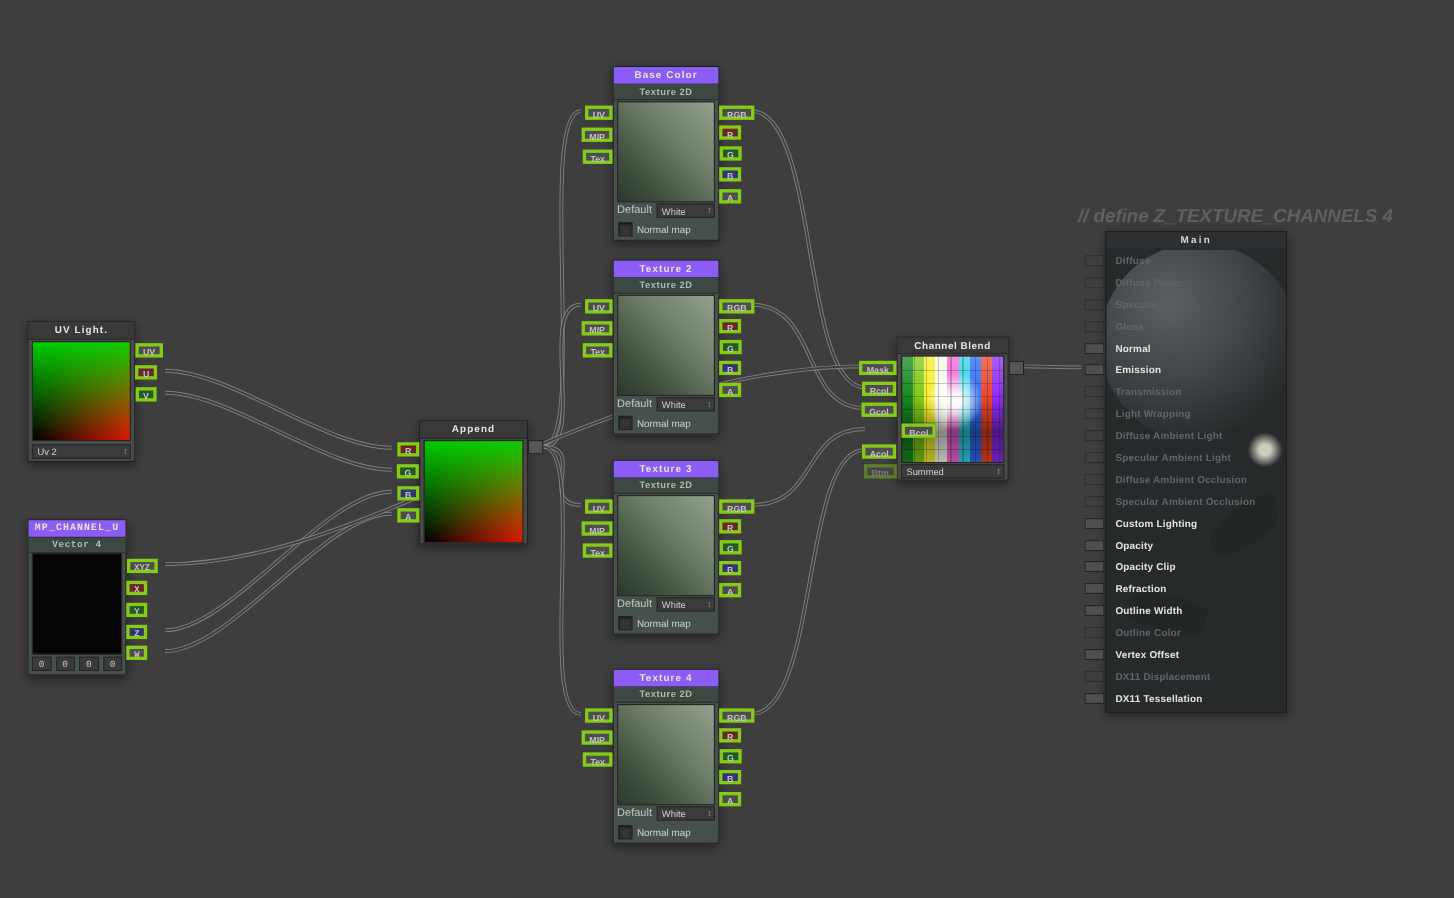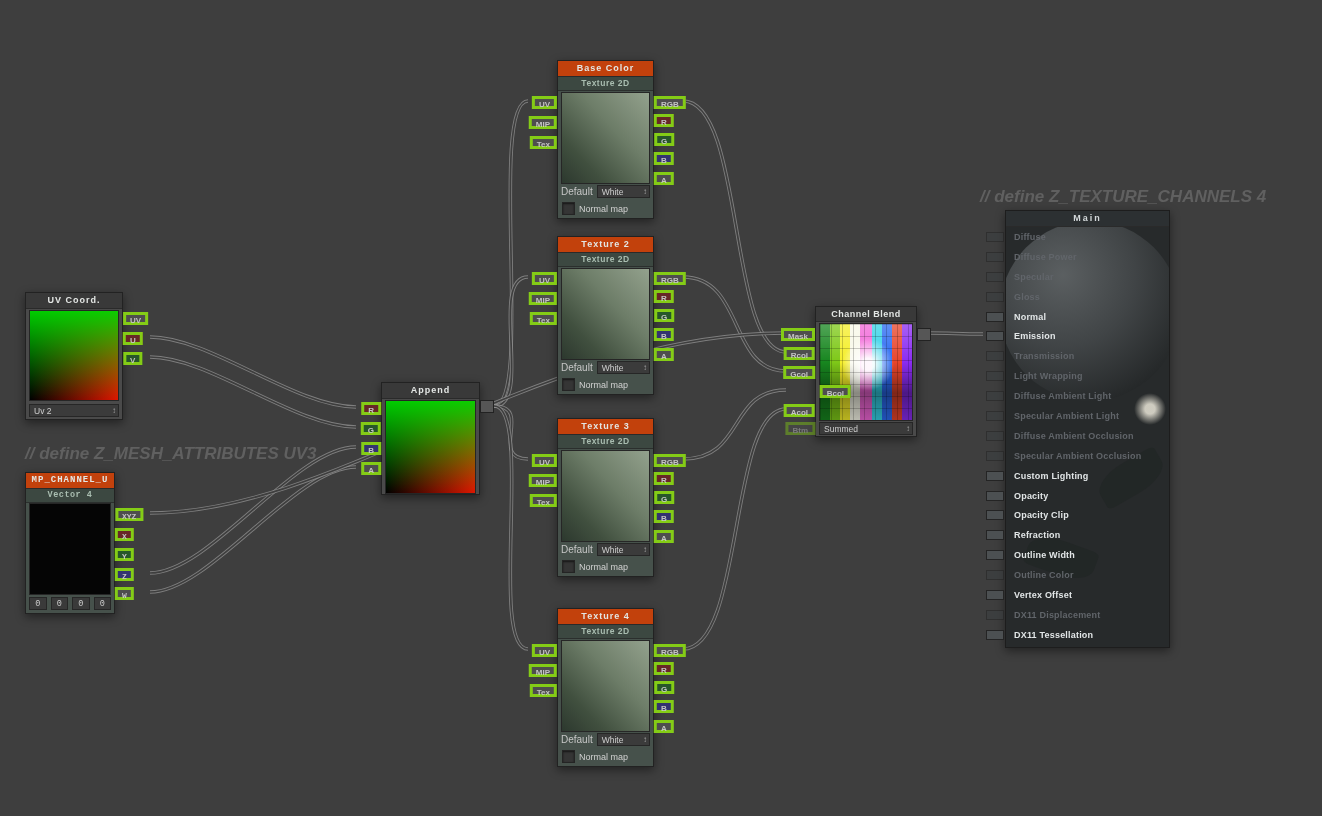--- a/index.html
+++ b/index.html
@@ -5,21 +5,21 @@
   html,body{margin:0;padding:0;background:#3e3e3e;}
   body{font-family:"Liberation Sans","DejaVu Sans",sans-serif;}
   #canvas{position:relative;width:1322px;height:816px;background:#3e3e3e;overflow:hidden;}
   #wires{position:absolute;left:0;top:0;z-index:1;}
   .wo{stroke:#8f8f8f;stroke-width:3.5;fill:none;opacity:.8;}
   .wi{stroke:#3e3e3e;stroke-width:1.7;fill:none;}
   .graph-comment{position:absolute;z-index:1;font-style:italic;font-weight:bold;font-size:17px;color:#606060;white-space:nowrap;}
 
   .node{position:absolute;z-index:2;background:#4a4a4a;border:1px solid #222;box-shadow:0 3px 9px rgba(0,0,0,.45);box-sizing:border-box;}
   .node-title{height:15px;line-height:15px;text-align:center;font-size:9px;font-weight:bold;letter-spacing:1px;color:#e3e6e4;background:#393939;border-bottom:1px solid #2a2a2a;overflow:hidden;white-space:nowrap;}
-  .tex .node-title,.prop .node-title{background:#c2410c;}
+  .tex .node-title,.prop .node-title{background:#8b5cf6;}
   .tex,.prop{background:#46514b;}
   .node-subtitle{height:13px;line-height:13px;text-align:center;font-size:8.5px;font-weight:bold;letter-spacing:.5px;color:#a9bdb0;background:#3c4841;border-bottom:1px solid #2b2f2d;overflow:hidden;white-space:nowrap;}
 
   .preview{position:absolute;left:3px;right:3px;border:1px solid #262626;}
   .uvgrad{background:linear-gradient(to top,rgba(0,230,0,0),rgba(0,215,0,.95)),linear-gradient(to right,#000,#df1500);}
   .texgrad{background:linear-gradient(to bottom left,#93a18d 0%,#6d7d68 40%,#41503f 75%,#2c382e 100%);}
   .blackprev{background:#050505;}
   .palette{background:
       repeating-linear-gradient(to right,rgba(0,0,0,.2) 0 1px,rgba(0,0,0,0) 1px 11px),
       repeating-linear-gradient(to bottom,rgba(0,0,0,.2) 0 1px,rgba(0,0,0,0) 1px 12px),
@@ -140,25 +140,24 @@
     <g>
         <path class="wo" d="M150,513 C340,513 540,333 786,333"></path>
         <path class="wi" d="M150,513 C340,513 540,333 786,333"></path>
       </g>
     <g>
         <path class="wo" d="M929,333 C950,333 960,334 983,334"></path>
         <path class="wi" d="M929,333 C950,333 960,334 983,334"></path>
       </g>
   </svg>
 
-  <div class="graph-comment" style="left:25px;top:444px;">// define Z_MESH_ATTRIBUTES UV3</div>
   <div class="graph-comment" style="left:980px;top:187px;">// define Z_TEXTURE_CHANNELS 4</div>
 
   <div class="node" id="uv-node">
-    <div class="node-title">UV Coord.</div>
+    <div class="node-title">UV Light.</div>
     <div class="preview uvgrad"></div>
     <span class="port out-r" style="top:19px;">UV</span>
     <span class="port out-r p-red" style="top:39px;">U</span>
     <span class="port out-r p-green" style="top:59px;">V</span>
     <div class="dropdown bottom-dd" style="top:111px;"><span>Uv 2</span></div>
   </div>
 
   <div class="node prop" id="vec4-node">
     <div class="node-title">MP_CHANNEL_U</div>
     <div class="node-subtitle">Vector 4</div>

